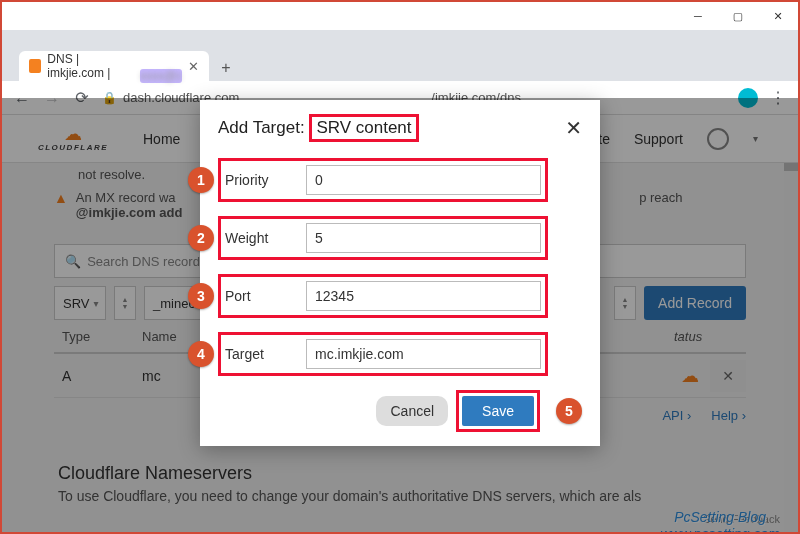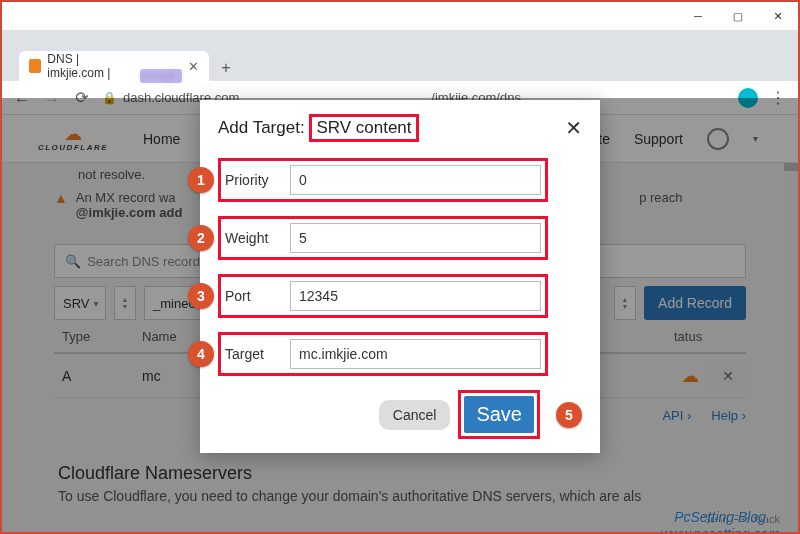--- a/index.html
+++ b/index.html
@@ -47,48 +47,48 @@
 .sel.sm { width: 52px; }
 .sel.name { width: 110px; }
 .spinner { width: 22px; height: 34px; border: 1px solid #ccc; background: #fff; display: flex; flex-direction: column; justify-content: center; align-items: center; font-size: 7px; color: #888; line-height: 1; }
 .add-btn { height: 34px; padding: 0 14px; background: #2f7bbf; color: #fff; border-radius: 3px; display: flex; align-items: center; font-size: 14px; margin-left: auto; }
 
 .tbl-row { display: flex; align-items: center; height: 44px; border-bottom: 1px solid #e0e0e0; font-size: 14px; color: #333; }
 .tbl-row.head { color: #555; font-weight: 500; border-bottom: 2px solid #ccc; height: 34px; font-size: 13px;}
 .tbl-row > div { padding: 0 8px; }
 .c-type { width: 80px; }
 .c-name { width: 130px; }
-.c-st { width: 80px; }
+.c-st { width: 80px; font-style: italic; }
 .c-cloud { color: #f48120; font-size: 18px; text-align: center; width: 40px;}
 .c-del { margin-left: auto; width: 36px; height: 32px; background: #eee; display:flex; align-items:center; justify-content:center; font-size: 14px; color: #666;}
 .sub-links { display:flex; justify-content:flex-end; gap: 20px; padding: 10px 0; font-size: 13px; color: #2f7bbf;}
 .sub-links span::after { content: " ›"; }
 
 .section-hdr { font-size: 18px; color: #333; margin-top: 30px; padding: 0 4px; }
 .section-txt { font-size: 14px; color: #555; padding: 4px; }
 .watermark { position: absolute; right: 18px; bottom: 6px; font-style: italic; color: #3090e0; font-size: 14px; text-align: center; line-height: 1.2; text-shadow: 1px 1px 0 #fff; }
 .feedback { position: absolute; right: 18px; bottom: 24px; font-size: 11px; color: #888; }
 
 
 .overlay { position: absolute; inset: 0; background: rgba(0,0,0,0.4); }
 .page-area { position: absolute; top: 96px; left: 0; right: 0; bottom: 0; }
 .modal { position: absolute; top: 2px; left: 198px; width: 400px; background: #fff; box-shadow: 0 4px 20px rgba(0,0,0,0.3); padding: 14px 18px; }
 .modal-hdr { display: flex; align-items: center; justify-content: space-between; font-size: 17px; color: #222; margin-bottom: 16px; }
 .modal-close { font-size: 20px; color: #333; }
 .title-box { display:inline-block; border: 3px solid #e13; padding: 1px 4px; }
 
 .form-row { display: flex; align-items: center; margin-bottom: 14px; gap: 12px; position: relative; }
 .step-badge { position: absolute; left: -30px; width: 26px; height: 26px; border-radius: 50%; background: #d9522d; color: #fff; display: flex; align-items: center; justify-content: center; font-size: 14px; font-weight: 600; box-shadow: 0 1px 2px rgba(0,0,0,.3); }
-.row-box { border: 3px solid #e13; padding: 4px; display: flex; align-items: center; gap: 10px; width: 330px; }
+.row-box { border: 3px solid #e13; padding: 4px; display: flex; align-items: center; gap: 26px; width: 330px; }
 .lbl { width: 55px; font-size: 14px; color: #333; }
 .inp { flex: 1; height: 30px; border: 1px solid #bbb; padding: 0 8px; font-size: 14px; color: #333; background: #fff; }
 
 .modal-ftr { display: flex; justify-content: flex-end; gap: 8px; margin-top: 10px; align-items: center; position: relative;}
 .btn-cancel { padding: 7px 14px; background: #ddd; color: #333; font-size: 14px; border-radius: 10px;}
-.btn-save { padding: 7px 12px; background: #2f7bbf; color: #fff; font-size: 20px; border-radius: 2px;}
+.btn-save { padding: 7px 20px; background: #2f7bbf; color: #fff; font-size: 14px; border-radius: 2px;}
 .save-box { border: 3px solid #e13; padding: 3px; display:inline-block;}
 .step5 { width: 26px; height: 26px; border-radius: 50%; background: #d9522d; color: #fff; display: flex; align-items: center; justify-content: center; font-size: 14px; font-weight: 600; margin-left: 8px; box-shadow: 0 1px 2px rgba(0,0,0,.3);}
 </style>
 </head>
 <body>
 
 <div class="browser-titlebar">
   <div class="win-controls">
     <div class="win-btn">─</div>
     <div class="win-btn">▢</div>

